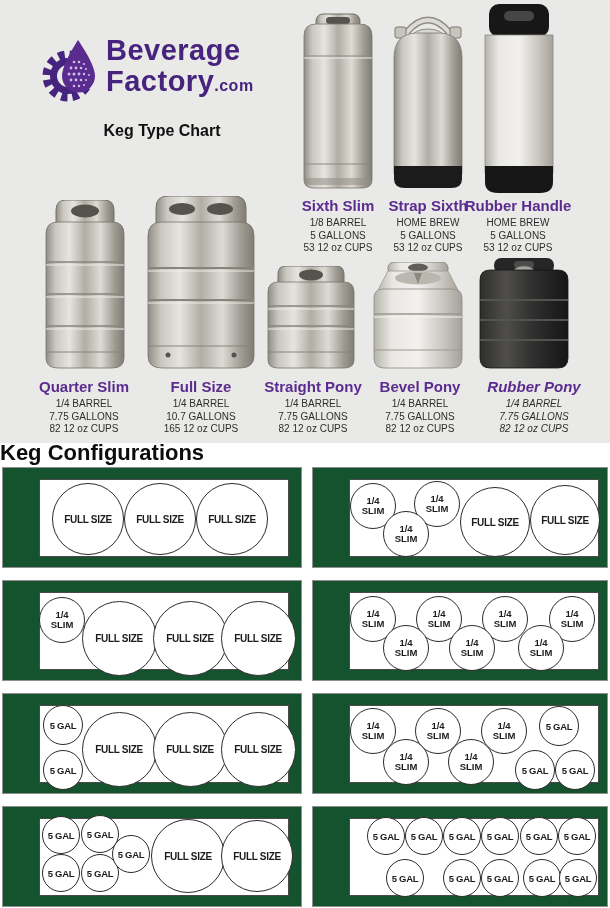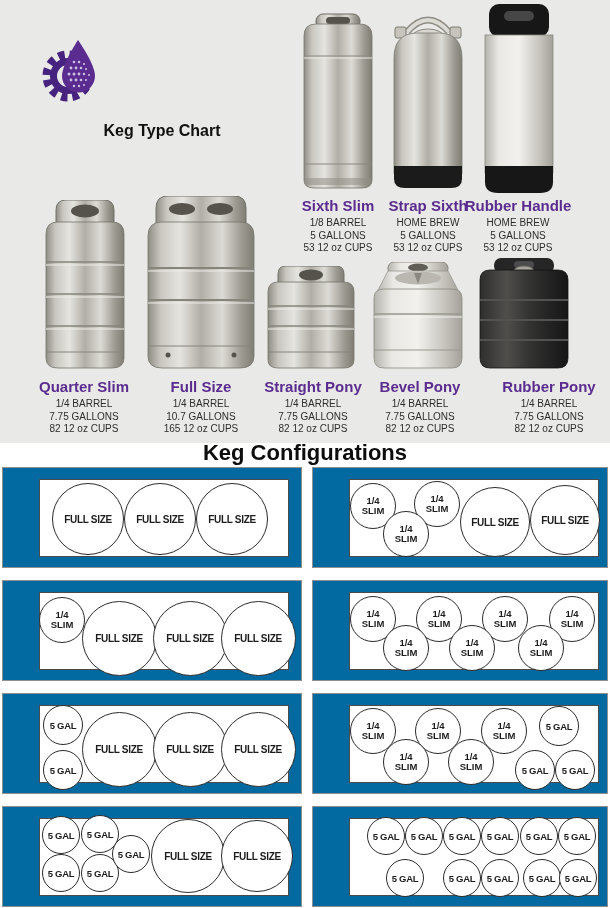--- a/index.html
+++ b/index.html
@@ -14,23 +14,23 @@
   .lw2{margin-top:2px;}
   .lcom{font-size:16px;font-weight:700;color:#46237e;}
   .chart-title{position:absolute;left:42px;top:122px;width:240px;text-align:center;
                font-size:16px;font-weight:700;color:#111;}
   
   .keg-img{position:absolute;}
   .keg-label{position:absolute;width:120px;text-align:center;}
   .keg-name{font-size:15px;font-weight:700;color:#5b2c8f;margin-bottom:3px;}
   .keg-spec{font-size:10px;line-height:12.5px;color:#2d2d2d;}
   
-  .cfg-title{position:absolute;left:0;top:440px;width:610px;text-align:center;
+  .cfg-title{position:absolute;left:0;top:440px;width:610px;
              font-size:22px;font-weight:700;color:#0d0d0d;}
-  .cfg-box{position:absolute;background:#0369a1;border:1px solid #8f8f8f;box-sizing:border-box;}
+  .cfg-box{position:absolute;background:#14532d;border:1px solid #8f8f8f;box-sizing:border-box;}
   .cfg-inner{position:absolute;left:36px;top:11px;width:250px;height:78px;background:#fff;
              border:1px solid #4a4a4a;box-sizing:border-box;}
   .circle{position:absolute;border:1.5px solid #2b2b2b;border-radius:50%;background:#fff;
           display:flex;align-items:center;justify-content:center;text-align:center;
           font-weight:700;color:#1c1c1c;white-space:pre-line;box-sizing:border-box;}
   .c-full{font-size:10px;letter-spacing:-0.3px;}
   .c-slim{font-size:9.5px;line-height:10.5px;}
   .c-gal{font-size:9.5px;letter-spacing:-0.3px;}
   .defs-holder{position:absolute;width:0;height:0;overflow:hidden;}
 </style>
@@ -90,20 +90,24 @@
             <circle cx="47" cy="37" r="1"></circle>
           <circle cx="29" cy="42" r="1.4"></circle>
             <circle cx="34" cy="42" r="1.4"></circle>
             <circle cx="39" cy="42" r="1.3"></circle>
             <circle cx="44" cy="42" r="1.1"></circle>
           <circle cx="32" cy="48" r="1.2"></circle>
             <circle cx="37" cy="48" r="1.2"></circle>
             <circle cx="42" cy="47" r="1"></circle>
         </g>
       </svg>
+      <div class="logo-text">
+        <div class="lw">Beverage</div>
+        <div class="lw lw2"><span>Factory</span><span class="lcom">.com</span></div>
+      </div>
     </div>
     <div class="chart-title">Keg Type Chart</div>
     <div id="kegs">
         <div class="keg-img" style="left: 296px; top: 12px; width: 84px; height: 184px;"><svg viewBox="0 0 84 184" width="84" height="184">
     <rect x="20" y="2" width="44" height="15" rx="7" fill="url(#steel)" stroke="#6f6d64"></rect>
     <rect x="30" y="5" width="24" height="7" rx="3.5" fill="#55534b"></rect>
     <path d="M8,24 Q8,12 20,12 H64 Q76,12 76,24 V168 Q76,176 66,176 H18 Q8,176 8,168 Z" fill="url(#steel)" stroke="#77756c" stroke-width="0.8"></path>
     <line x1="8" y1="44" x2="76" y2="44" stroke="#8a887f"></line>
             <line x1="8" y1="46" x2="76" y2="46" stroke="#eceae5"></line>
     <line x1="8" y1="152" x2="76" y2="152" stroke="#8a887f"></line>
@@ -230,21 +234,21 @@
     <rect x="20" y="0" width="60" height="15" rx="7" fill="#262626"></rect>
     <rect x="40" y="3" width="20" height="7" rx="3.5" fill="#4b4b4b"></rect>
     <ellipse cx="50" cy="13" rx="10" ry="5" fill="#a5a39b" stroke="#6b6961"></ellipse>
     <path d="M6,22 Q6,12 16,12 H84 Q94,12 94,22 V100 Q94,110 84,110 H16 Q6,110 6,100 Z" fill="url(#darkRubber)" stroke="#111" stroke-width="0.8"></path>
     <g stroke="#525250" stroke-width="2">
               <line x1="6" y1="42" x2="94" y2="42"></line>
               <line x1="6" y1="62" x2="94" y2="62"></line>
               <line x1="6" y1="82" x2="94" y2="82"></line>
             </g>
           </svg></div>
-        <div class="keg-label" style="left: 489px; top: 378px;">
+        <div class="keg-label" style="left: 474px; top: 378px; font-style: italic;">
           <div class="keg-name">Rubber Pony</div>
           <div class="keg-spec">1/4 BARREL</div>
           <div class="keg-spec">7.75 GALLONS</div>
           <div class="keg-spec">82 12 oz CUPS</div>
         </div>
       </div>
   </div>
 
   <div class="cfg-title">Keg Configurations</div>
   <div id="cfg-boxes">

